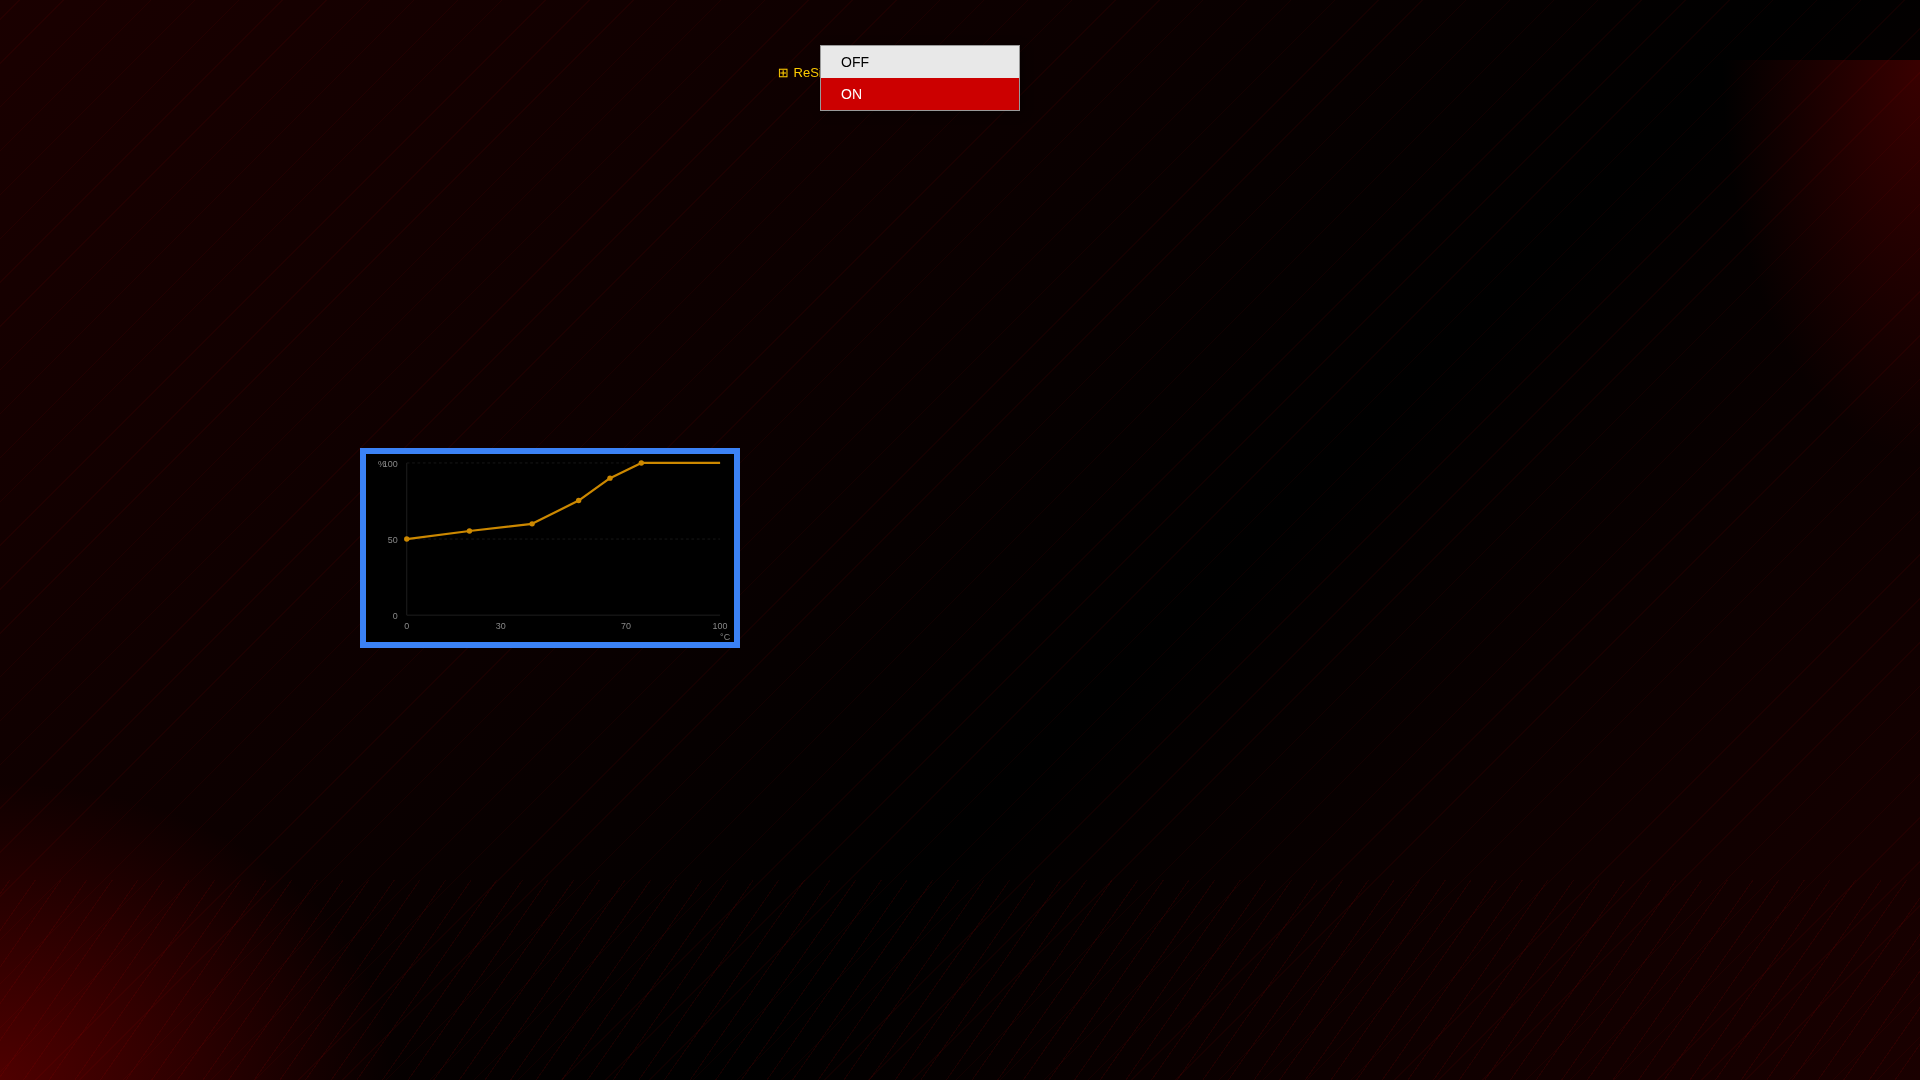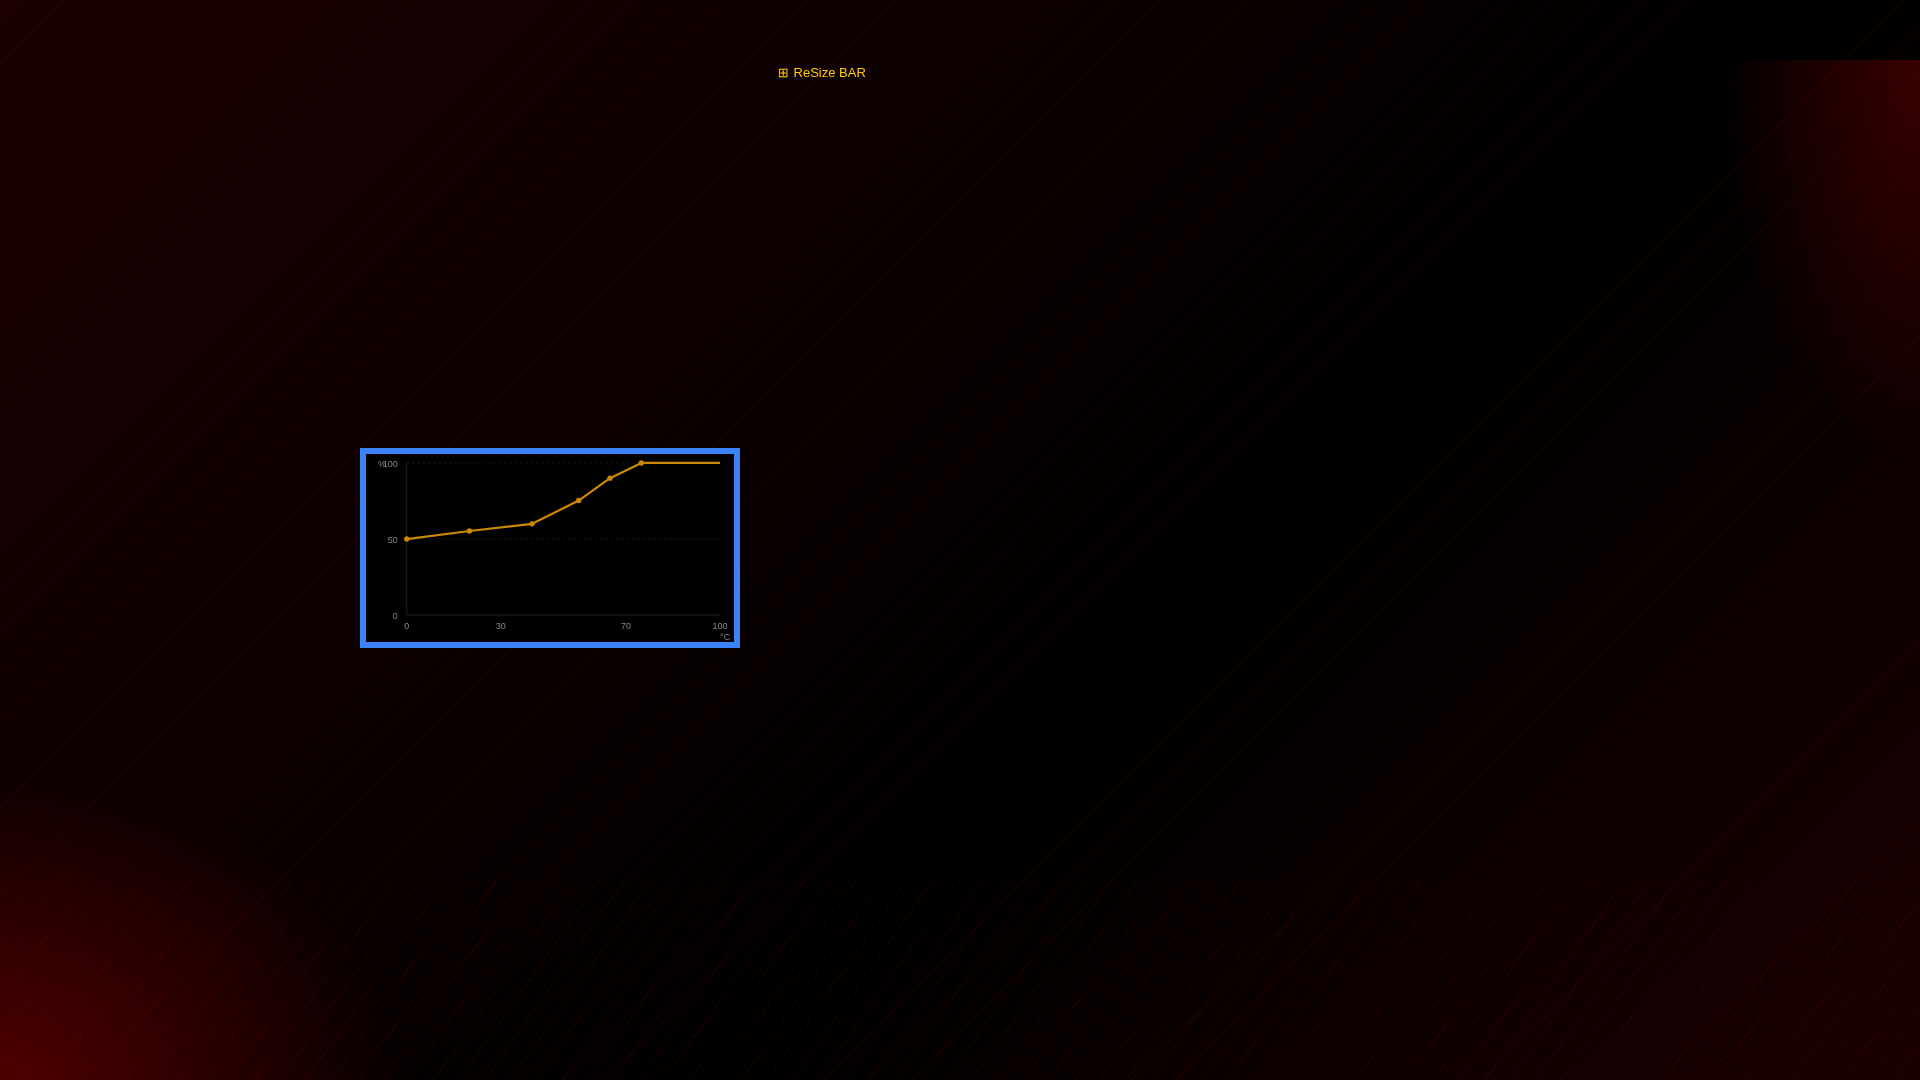--- a/index.html
+++ b/index.html
@@ -561,20 +561,24 @@
       <span class="btn-icon">✦</span>
       <span>AURA(F4)</span>
     </div>
     <div class="toolbar-divider"></div>
     <div class="toolbar-resize-bar">
       <span class="btn-icon">⊞</span>
       <span>ReSize BAR</span>
     </div>
   </div>
 
+  <div class="resize-dropdown">
+    <div class="resize-dropdown-item">OFF</div>
+    <div class="resize-dropdown-item active">ON</div>
+  </div>
 
   <div class="content-area">
 
     <div class="main-panel">
 
       <div style="display:flex; gap:20px; margin-bottom:10px; border-bottom: 1px solid #222; padding-bottom:10px;">
 
         <div class="info-section" style="flex:1; min-width:350px;">
           <div class="section-label">Information</div>
           <div class="info-line">ROG STRIX B650E-I GAMING WIFI   BIOS Ver. 2413</div>

